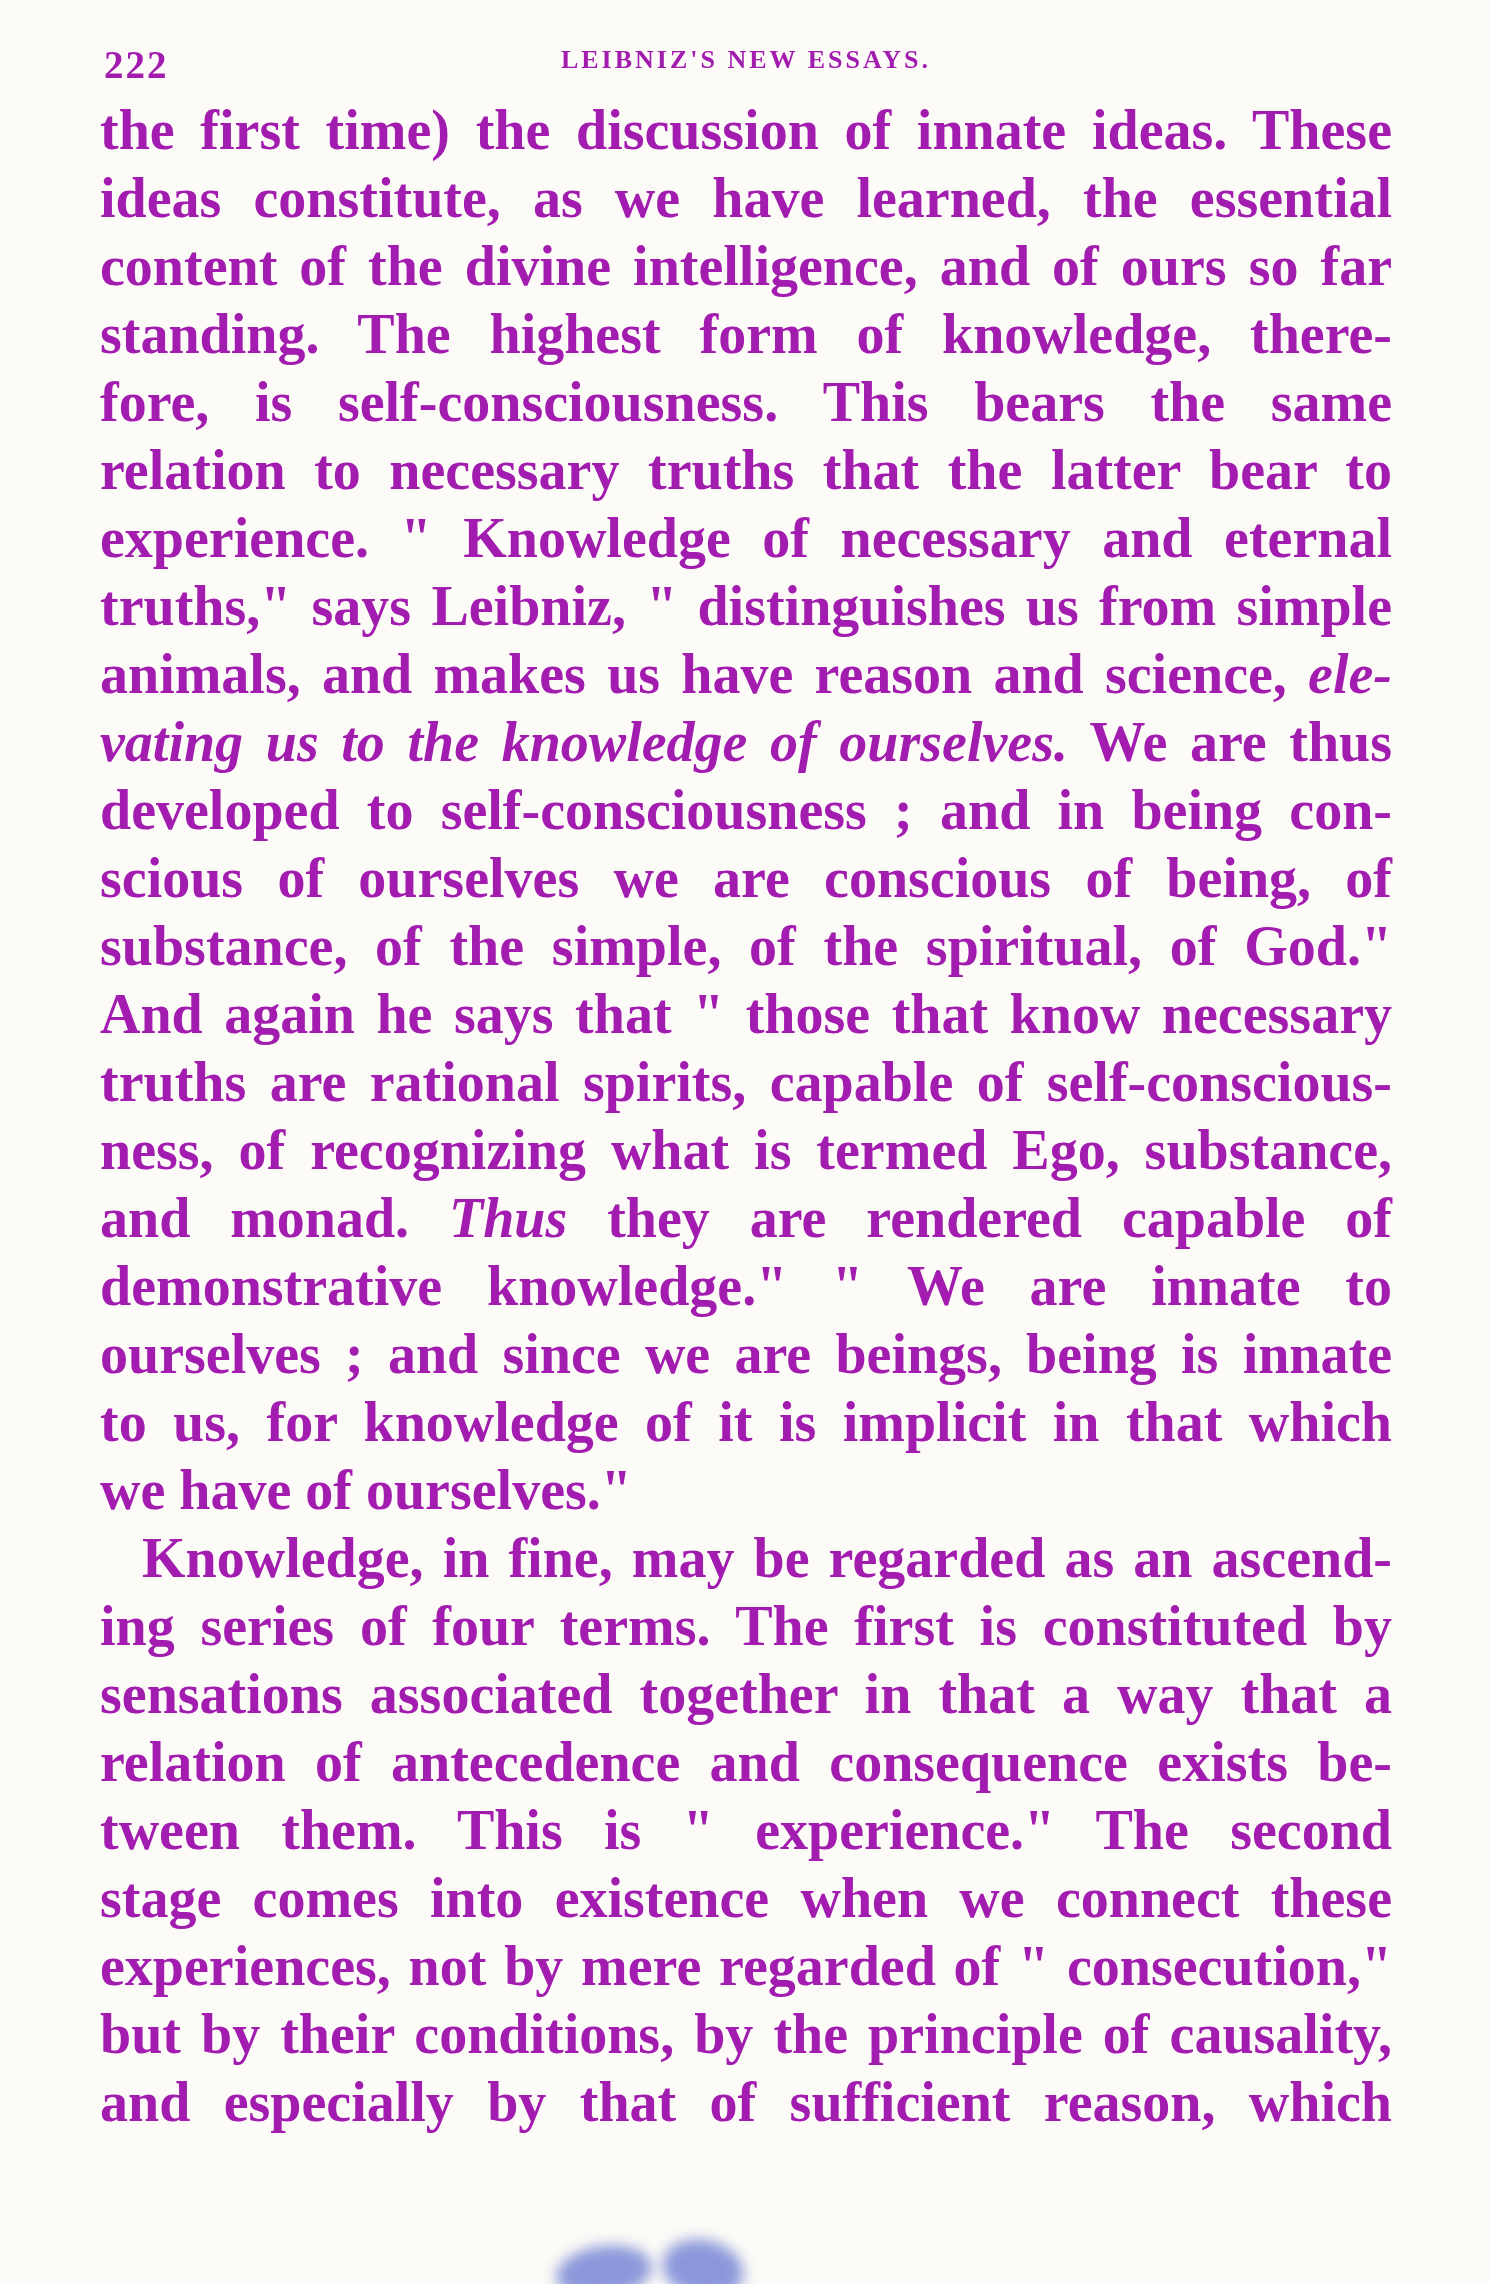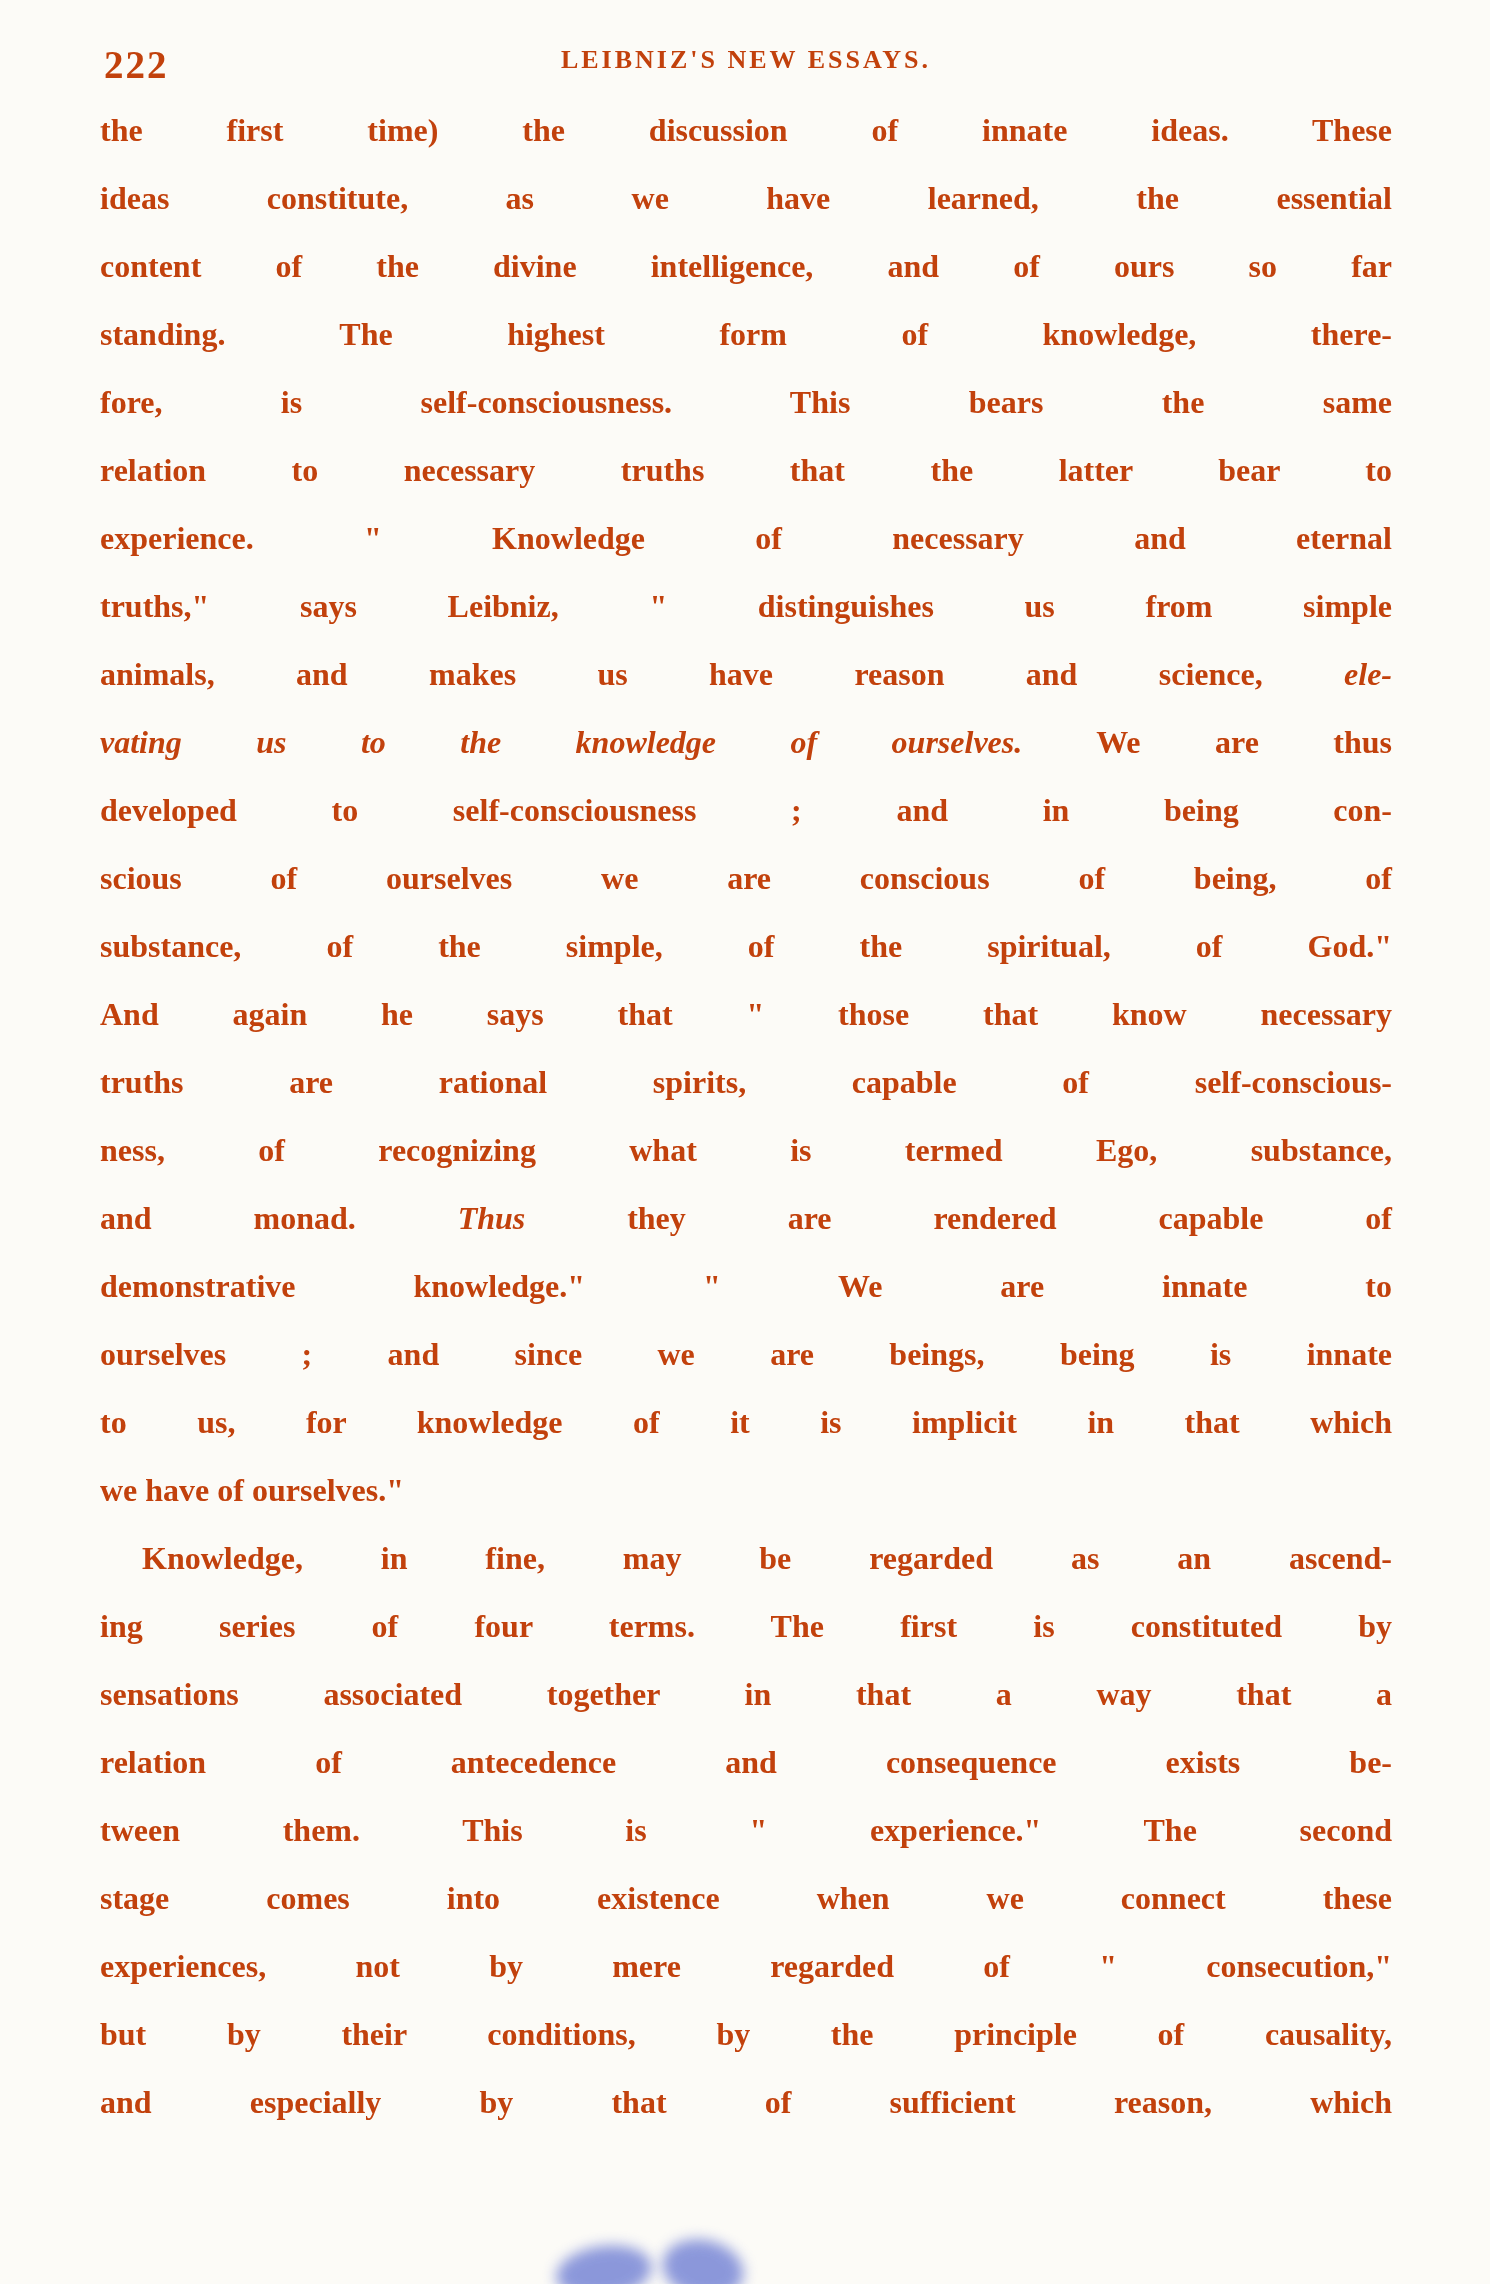--- a/index.html
+++ b/index.html
@@ -6,21 +6,21 @@
     margin: 0;
     padding: 0;
     background: #e8e6e1;
   }
   .page {
     position: relative;
     width: 1490px;
     height: 2284px;
     margin: 0 auto;
     background: #fcfbf7;
-    color: #c2410c;
+    color: #a21caf;
     font-family: "Liberation Serif", "DejaVu Serif", serif;
     overflow: hidden;
   }
   .running-head {
     position: absolute;
     top: 42px;
     left: 100px;
     right: 98px;
     height: 50px;
   }
@@ -39,21 +39,21 @@
     letter-spacing: 3px;
     padding-top: 3px;
   }
   .text-block {
     position: absolute;
     top: 96px;
     left: 100px;
     width: 1292px;
   }
   .line {
-    font-size: 32px;
+    font-size: 56px;
     line-height: 68px;
     font-weight: bold;
     text-align: justify;
     text-align-last: justify;
     white-space: normal;
   }
   .line.last-line {
     text-align-last: left;
   }
   .line.indent {

